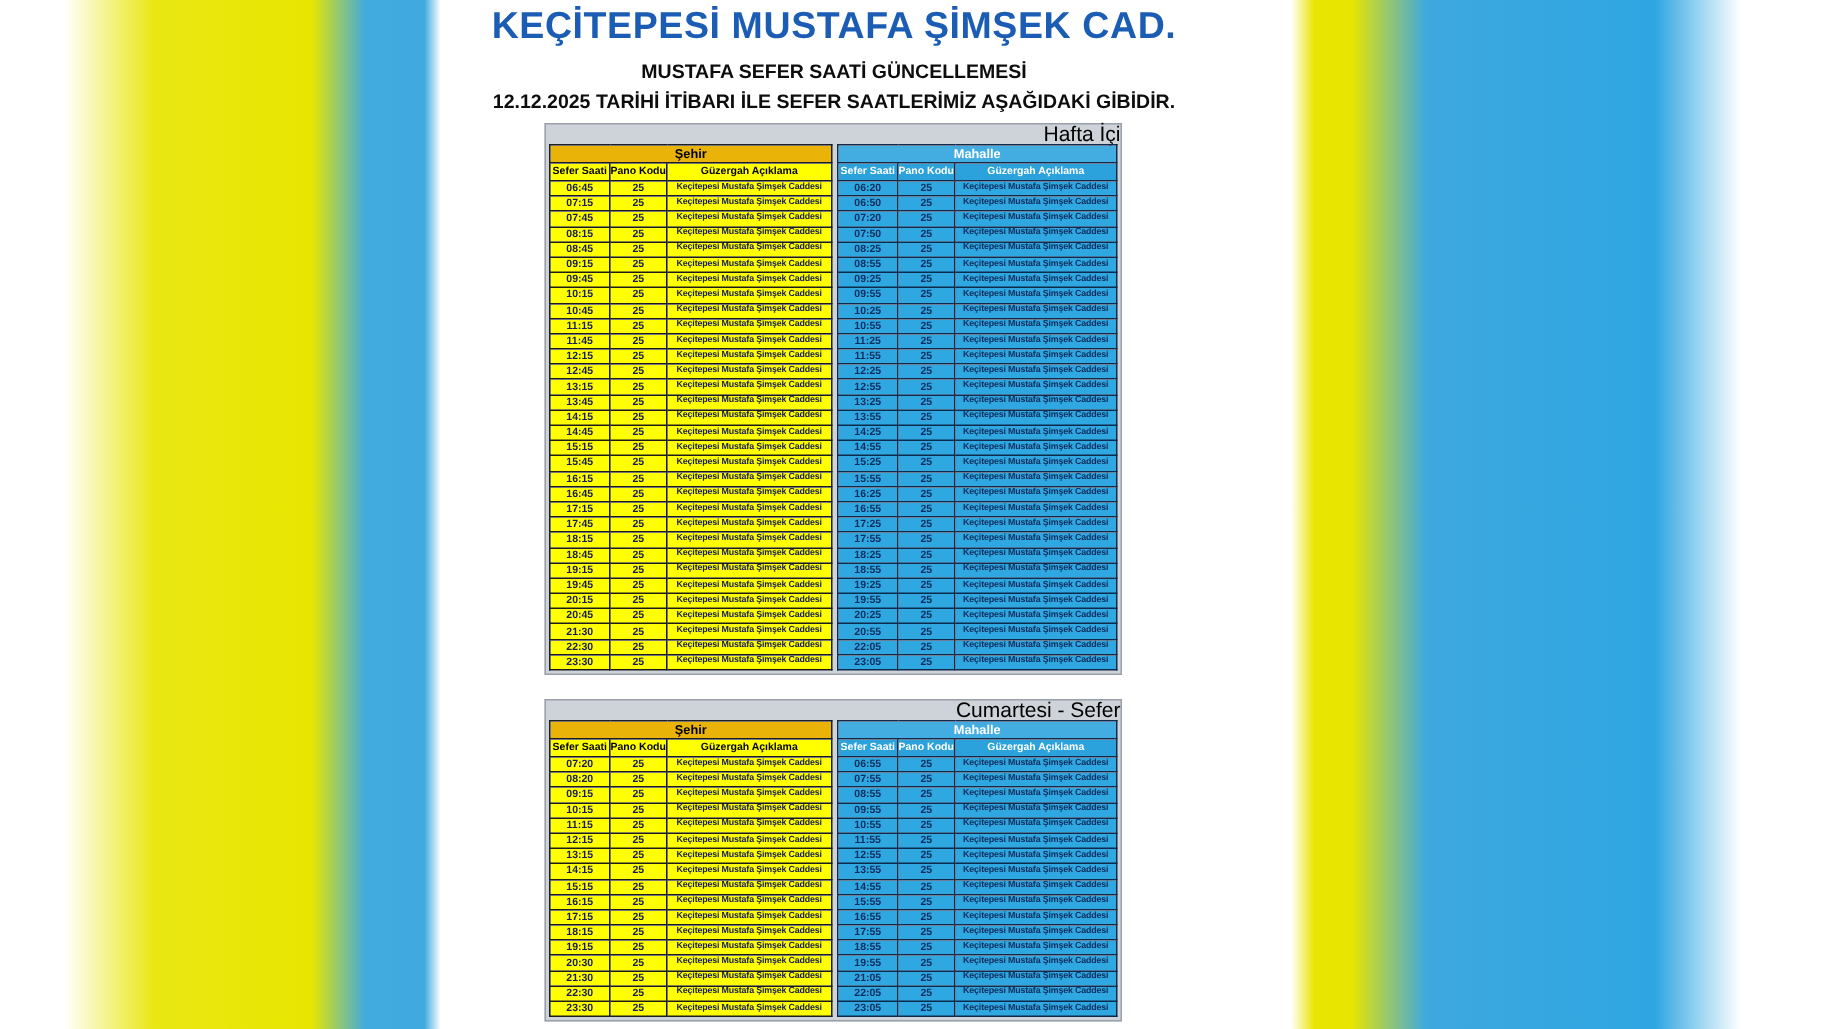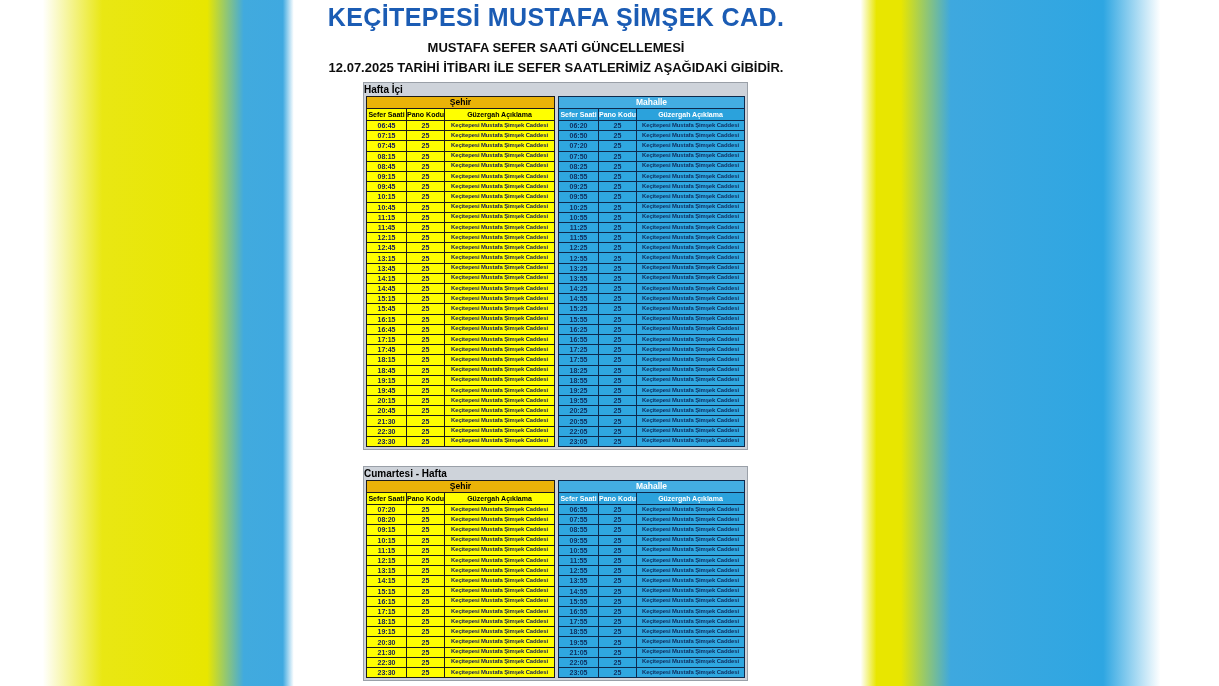--- a/index.html
+++ b/index.html
@@ -16,21 +16,21 @@
       #ffffff 95.2%, #ffffff 100%);
   }
   .headings { position:absolute; left:270px; top:0; width:572px; text-align:center; }
   .main-title { margin-top:3px; font-size:25px; font-weight:bold; letter-spacing:0.4px; color:#1b5cb4; }
   .sub-title  { margin-top:8px; font-size:13px; font-weight:bold; color:#0d0d0d; }
   .sub-title2 { margin-top:5px; font-size:13px; font-weight:bold; color:#0d0d0d; }
 
   .sched { position:absolute; left:363px; width:385px; background:#ced3da; border:1px solid #9aa0a8; }
   .sched.weekday { top:82px; }
   .sched.weekend { top:466px; }
-  .sched-title { height:13px; line-height:13px; text-align:left; font-size:10px; font-weight:bold; color:#000; }
+  .sched-title { height:13px; line-height:13px; text-align:right; font-size:14px; font-weight:normal; color:#000; }
   .sched-body { display:flex; gap:3px; padding:0 2px 2px 2px; }
 
   table { border-collapse:collapse; table-layout:fixed; }
   table.city { width:190px; }
   table.district { width:188px;padding-left:46px; }
   th, td { padding:0; text-align:center; line-height:1; overflow:hidden; white-space:nowrap; }
 
   .sec-hdr th { height:12px; font-size:8.5px; font-weight:bold; }
   .col-hdr th { height:12px; font-size:7px; font-weight:bold; }
   td { height:10.2px; font-size:7px; font-weight:bold; }
@@ -50,21 +50,21 @@
   .c-code { width:38px; }
 </style>
 </head>
 <body>
 
 <div class="screen">
 
   <div class="headings">
     <div class="main-title">KEÇİTEPESİ MUSTAFA ŞİMŞEK CAD.</div>
     <div class="sub-title">MUSTAFA SEFER SAATİ GÜNCELLEMESİ</div>
-    <div class="sub-title2">12.07.2025 TARİHİ İTİBARI İLE SEFER SAATLERİMİZ AŞAĞIDAKİ GİBİDİR.</div>
+    <div class="sub-title2">12.12.2025 TARİHİ İTİBARI İLE SEFER SAATLERİMİZ AŞAĞIDAKİ GİBİDİR.</div>
   </div>
 
   <div class="sched weekday">
     <div class="sched-title">Hafta İçi</div>
     <div class="sched-body">
       <table class="city">
         <colgroup>
             <col class="c-time">
             <col class="c-code">
             <col>
@@ -418,21 +418,21 @@
               <td class="c-time">23:05</td>
               <td class="c-code">25</td>
               <td class="c-route">Keçitepesi Mustafa Şimşek Caddesi</td>
             </tr>
           </tbody>
       </table>
     </div>
   </div>
 
   <div class="sched weekend">
-    <div class="sched-title">Cumartesi - Hafta</div>
+    <div class="sched-title">Cumartesi - Sefer</div>
     <div class="sched-body">
       <table class="city">
         <colgroup>
             <col class="c-time">
             <col class="c-code">
             <col>
           </colgroup>
         <thead>
           <tr class="sec-hdr">
             <th colspan="3">Şehir</th>

